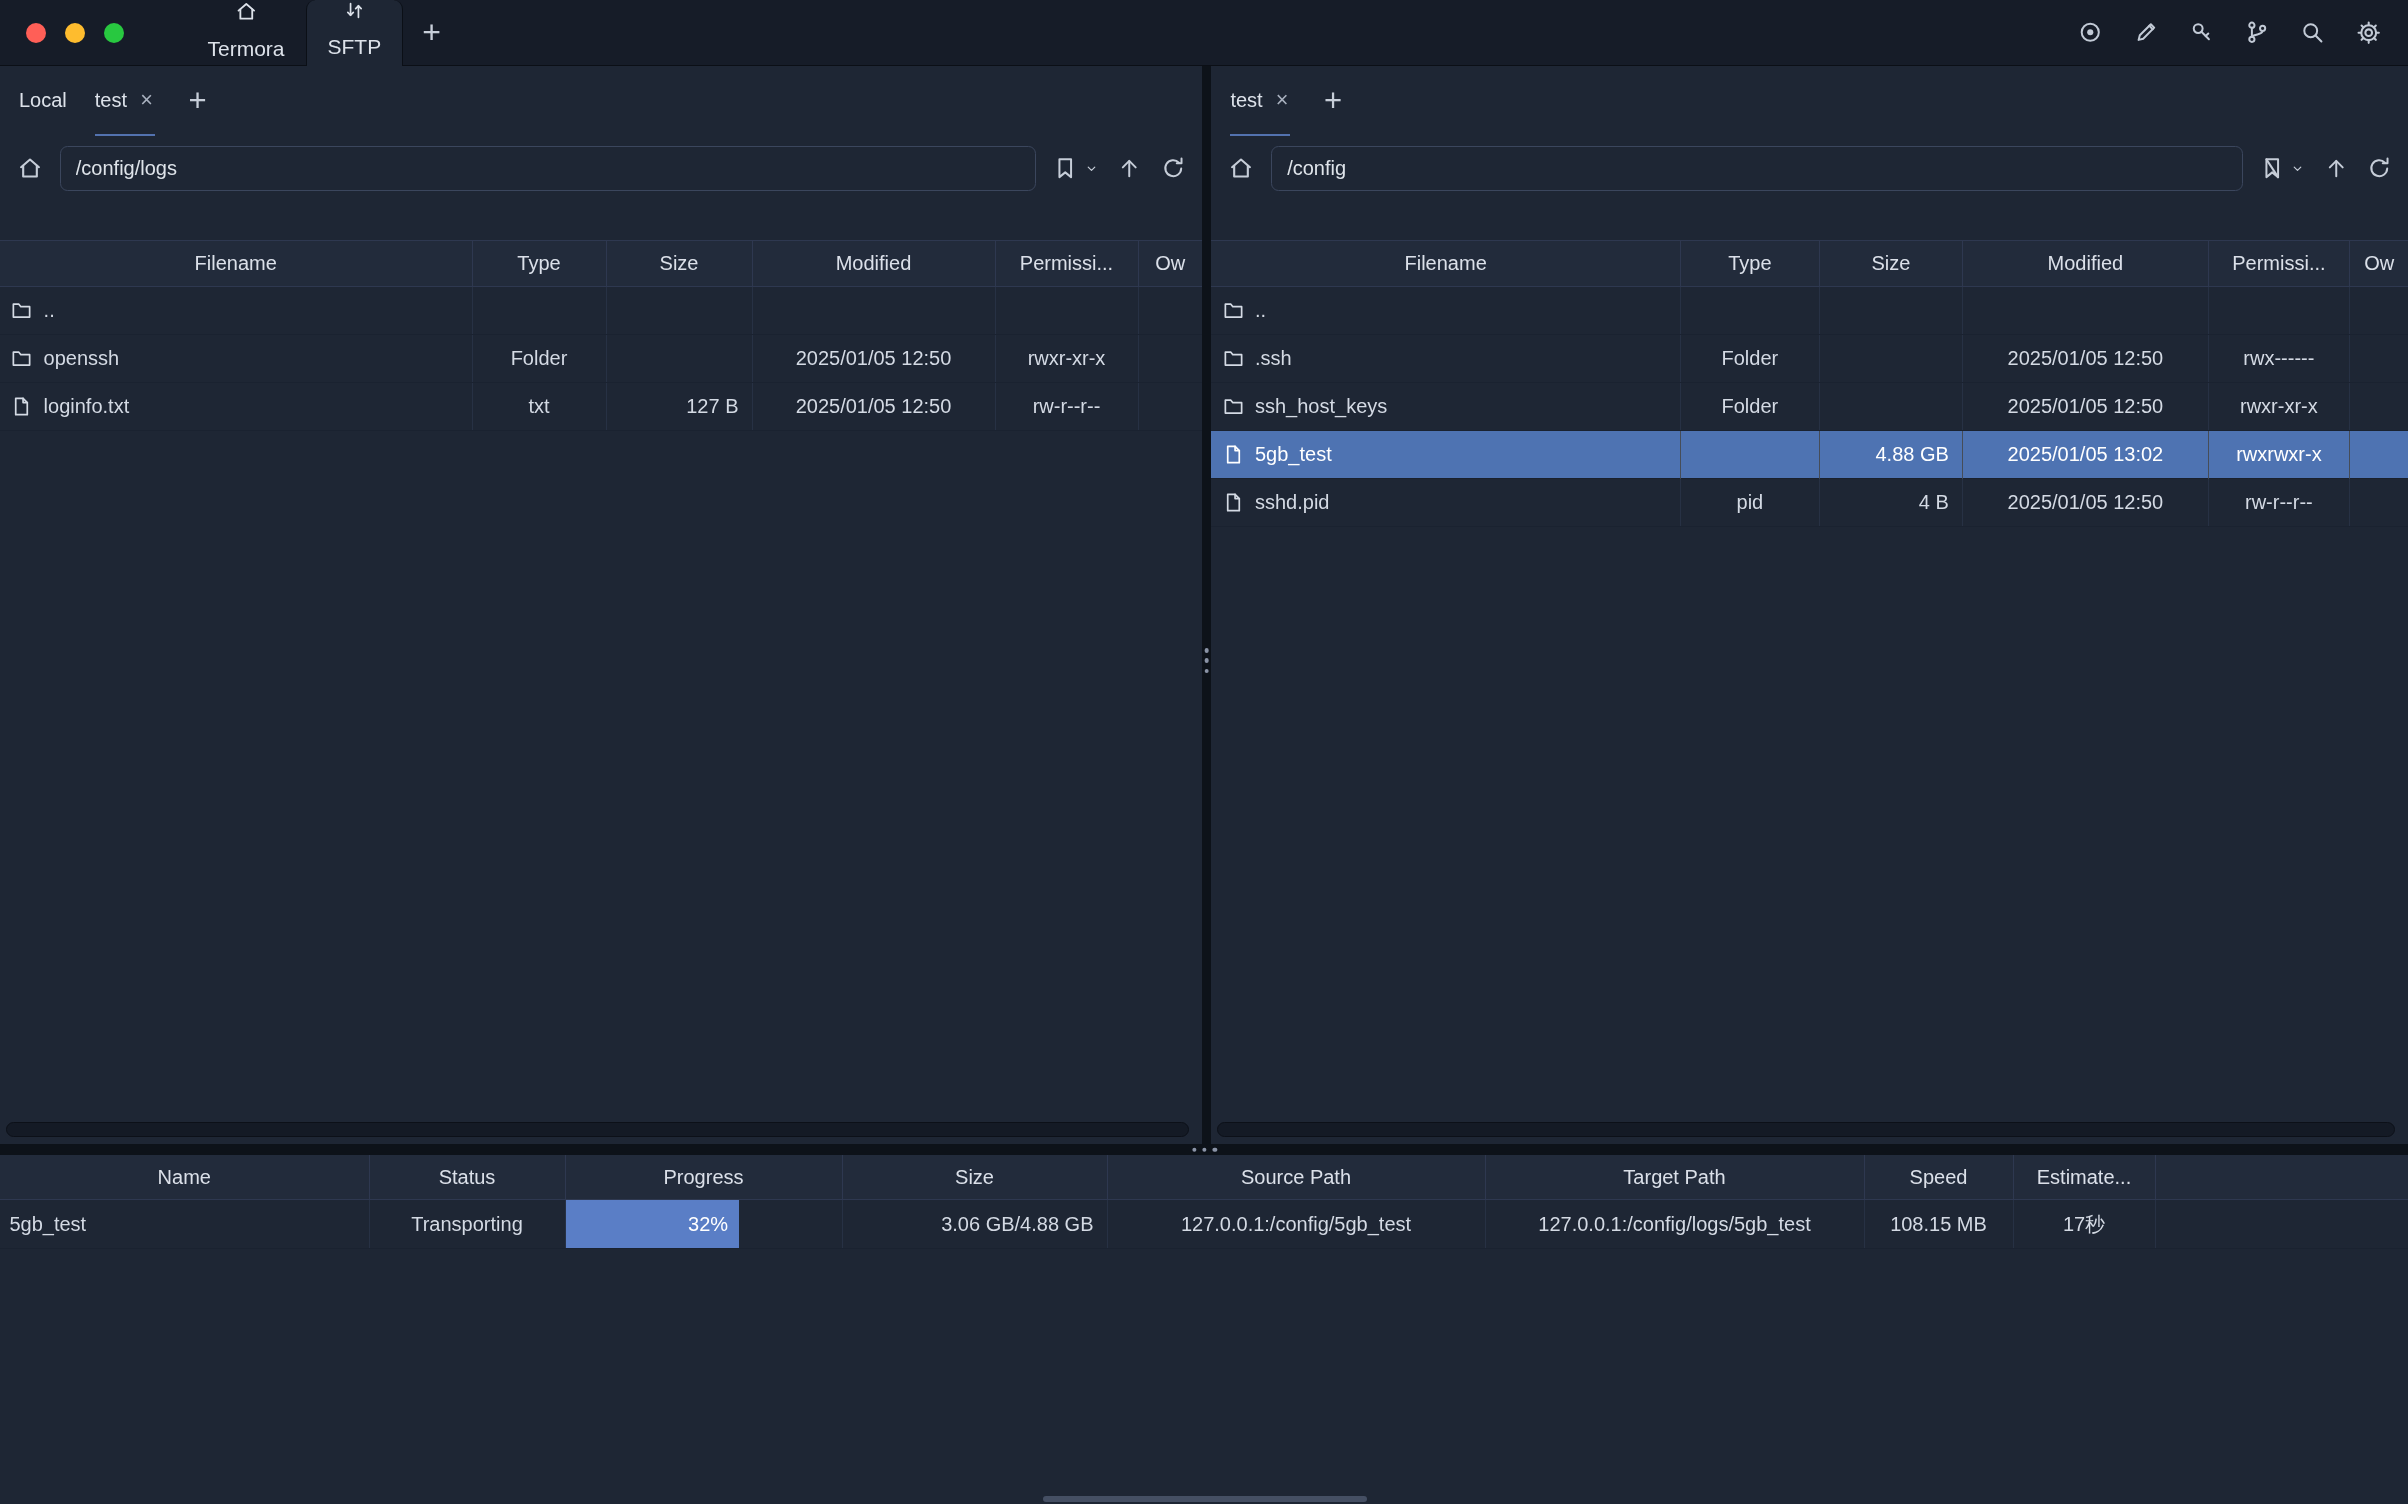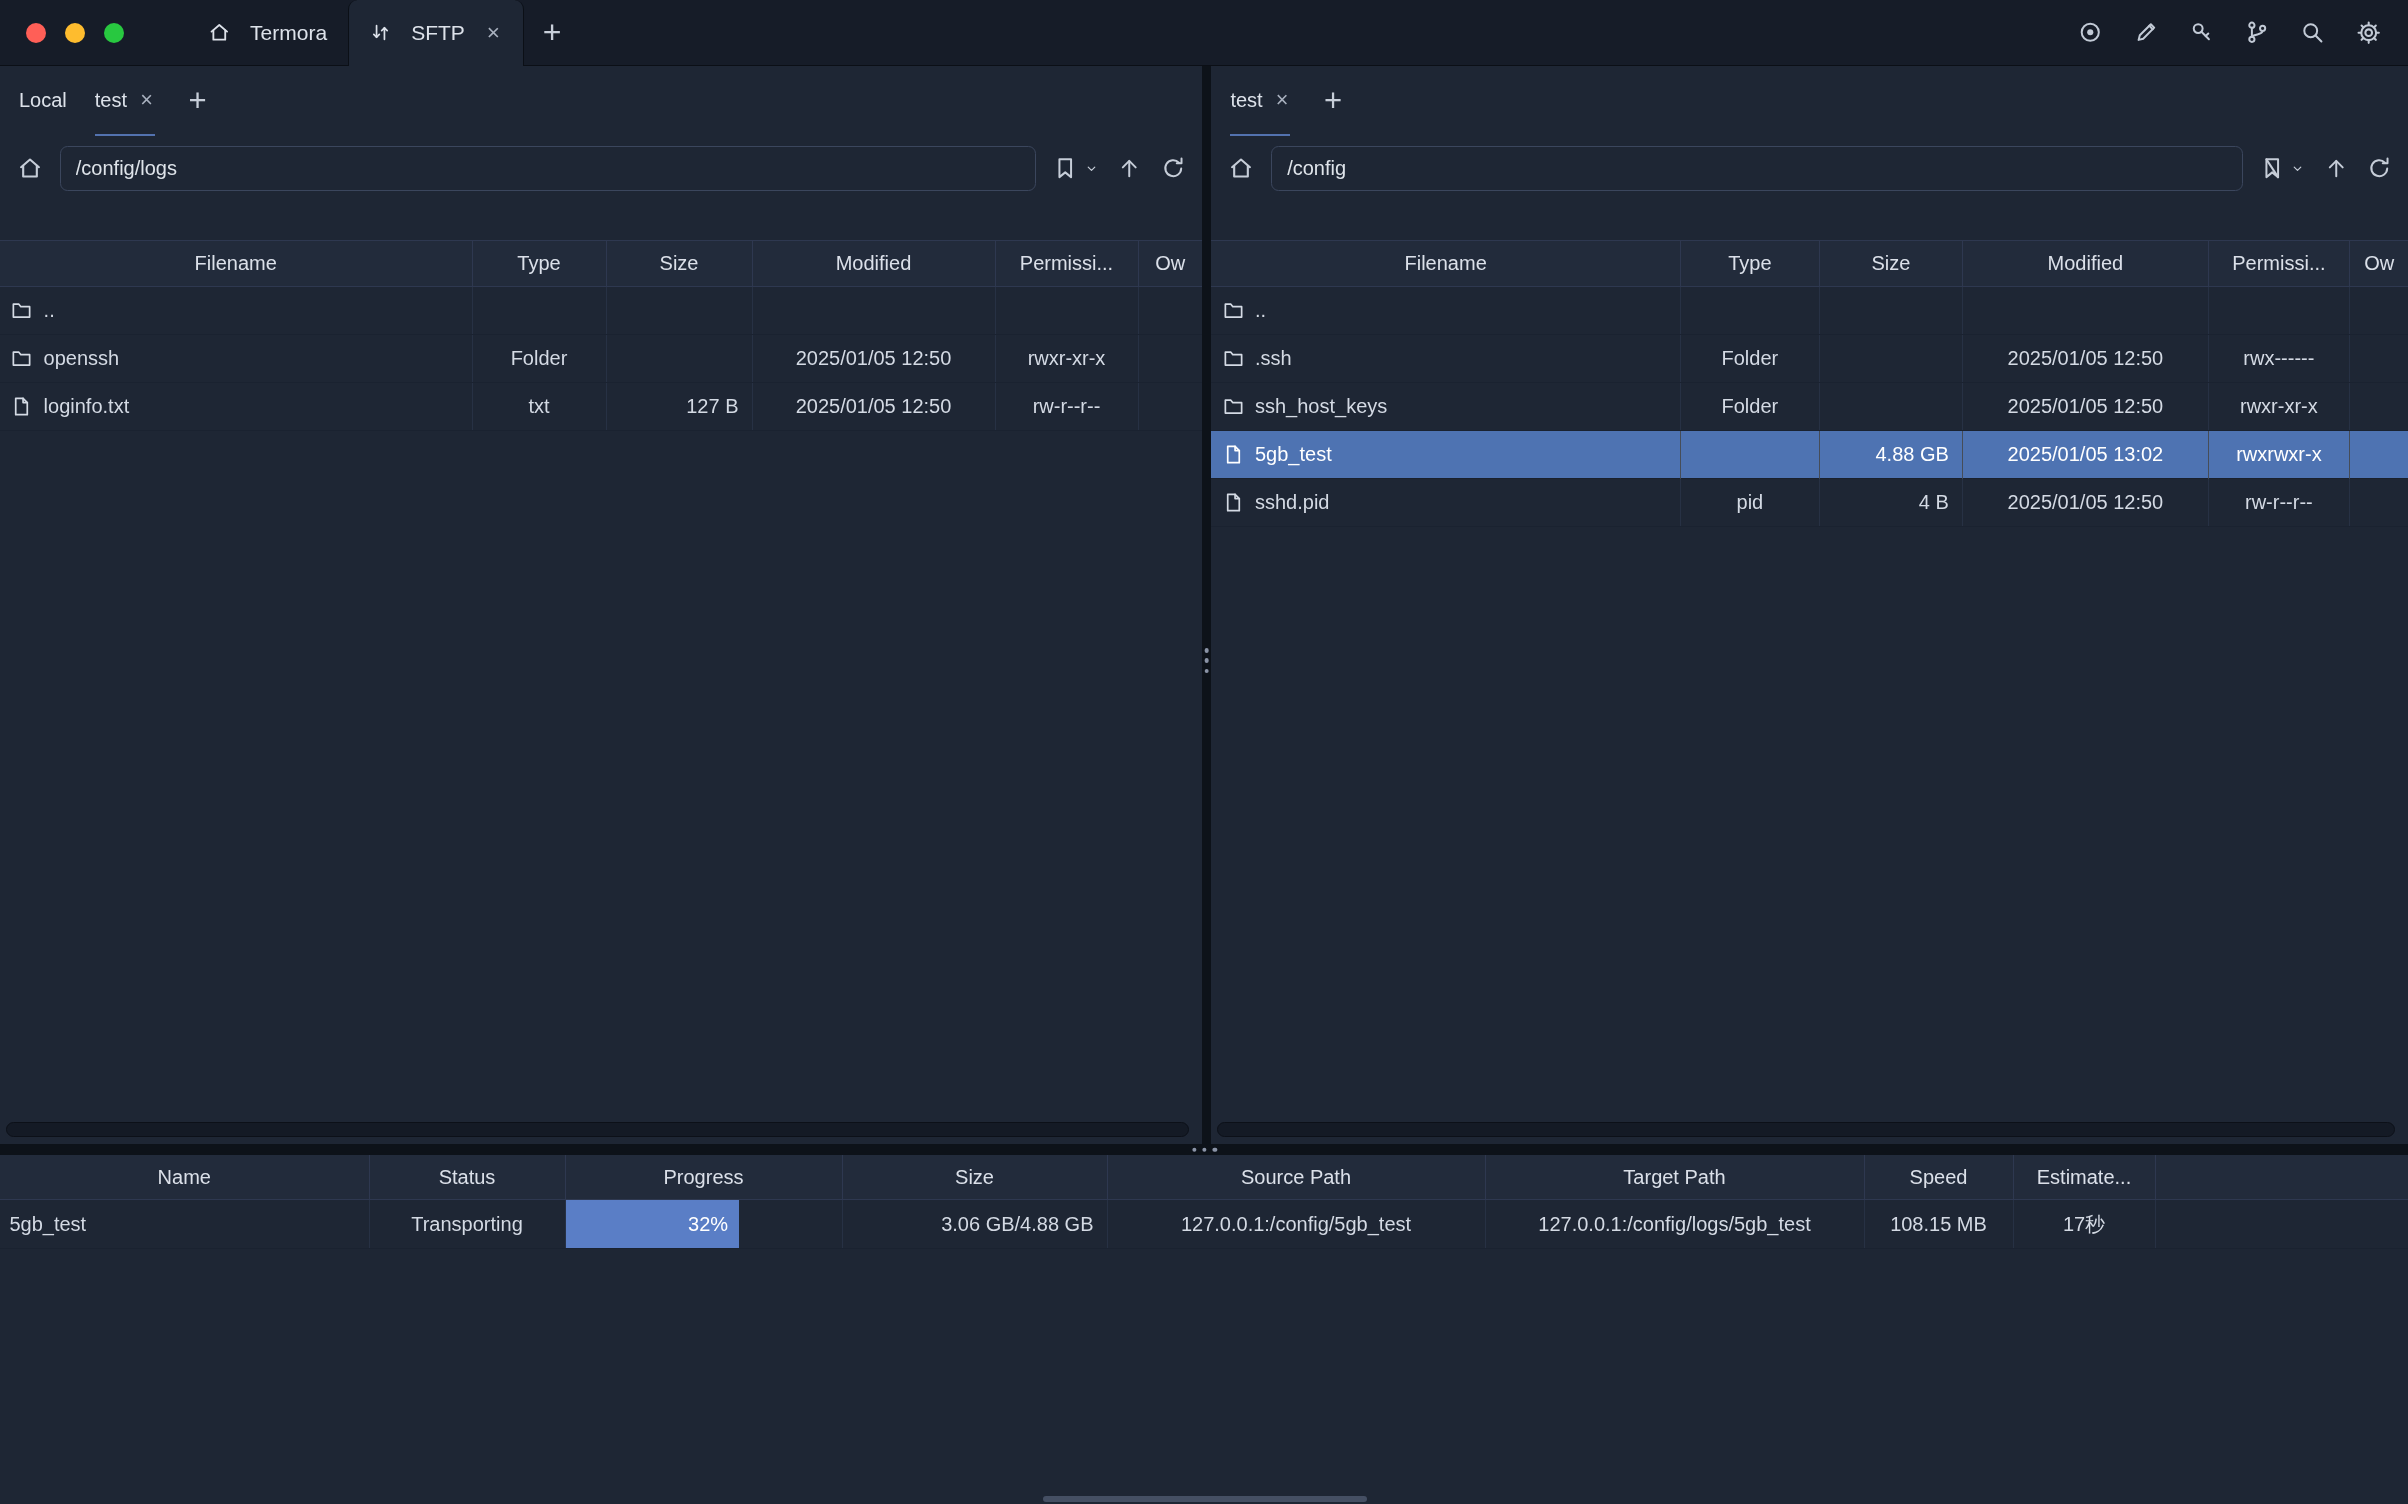--- a/index.html
+++ b/index.html
@@ -11,21 +11,21 @@
   }
   .app{position:absolute;inset:0;display:flex;flex-direction:column;background:#1e2634;}
 
   
   .titlebar{
     height:66px;flex:0 0 66px;background:#161c28;display:flex;align-items:stretch;
     border-bottom:0.9px solid #0b0f16;box-sizing:border-box;font-size:21px;
   }
   .traffic{display:flex;align-items:center;gap:19px;padding:0 24.5px 0 26px;}
   .light{width:20px;height:20px;border-radius:50%;}
-  .tb-tab{display:flex;align-items:center;gap:20px;padding:0 21px;color:#dde2ea;}
+  .tb-tab{display:flex;gap:14px;padding:0 21px;color:#dde2ea;flex-direction:column;}
   .tb-tab.app-tab{margin-left:38px;}
   .tb-tab.active{
     background:#1e2634;border-left:0.9px solid #0b0f16;border-right:0.9px solid #0b0f16;
     border-radius:9.4px 9.4px 0 0;margin-bottom:-0.9px;
   }
   .tb-close{color:#a9b1bf;font-size:22.6px;line-height:1;padding:0 1.9px;cursor:default;}
   .tb-plus{display:flex;align-items:center;font-size:32px;color:#c7ced9;padding:0 19px;}
   .tb-icons{margin-left:auto;display:flex;align-items:center;gap:31px;padding-right:28px;color:#c2cad6;}
   .icon{display:inline-flex;align-items:center;justify-content:center;line-height:0;}
   .icon svg{stroke:currentColor;fill:none;stroke-width:1.3;stroke-linecap:round;stroke-linejoin:round;}

